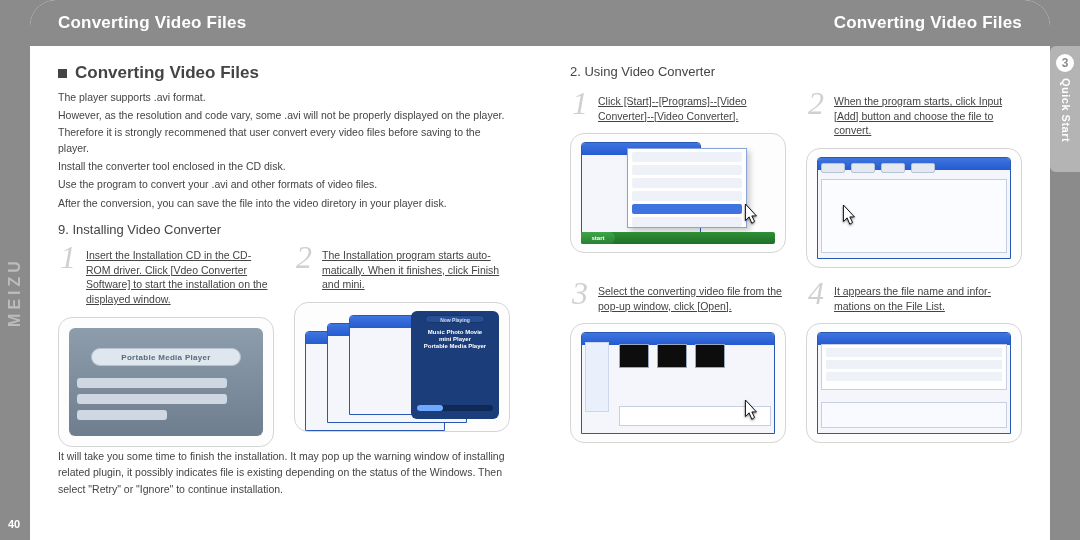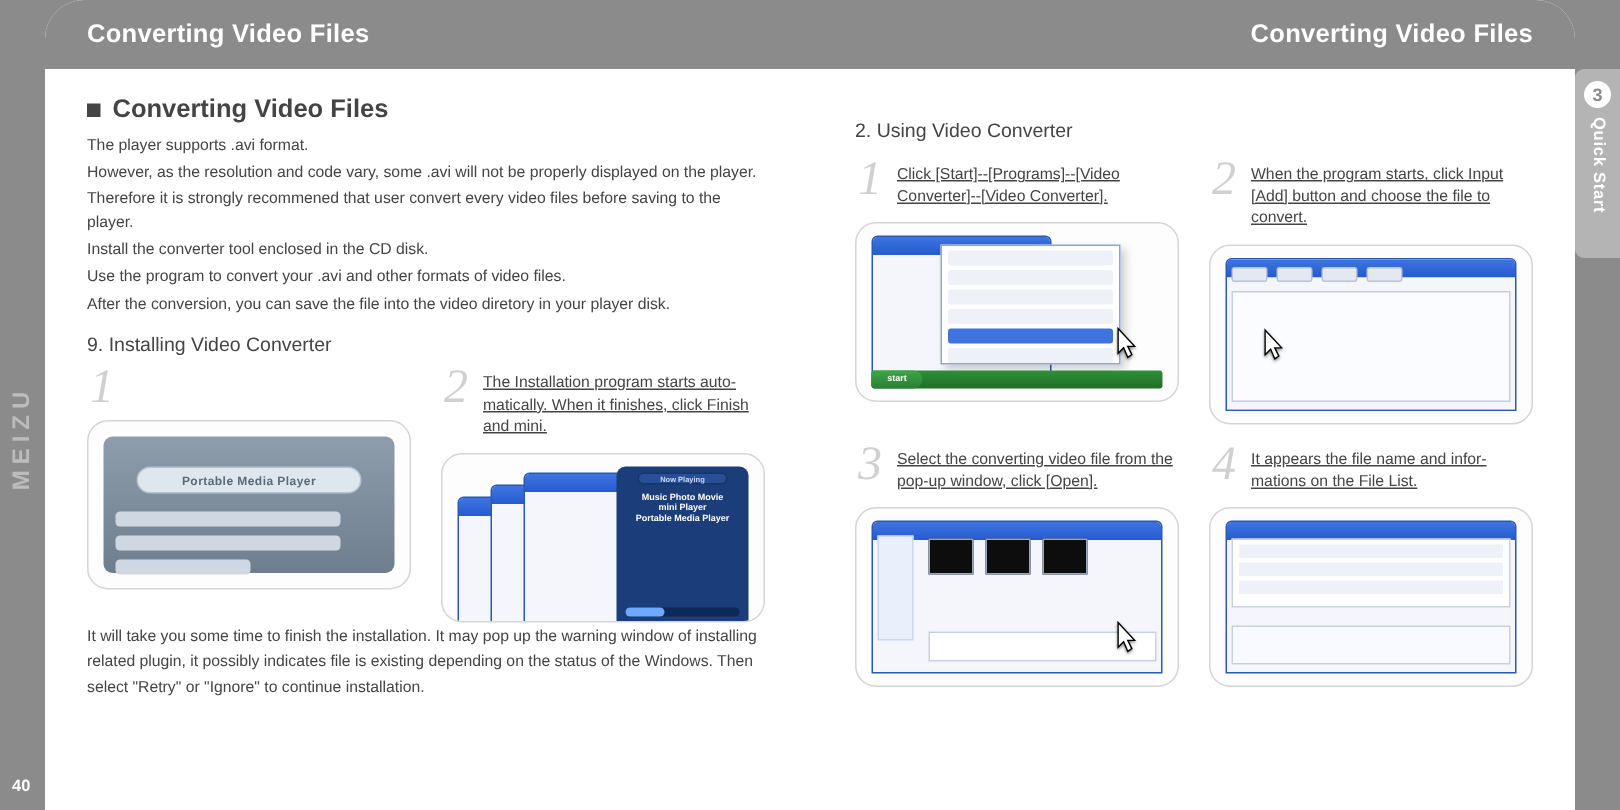--- a/index.html
+++ b/index.html
@@ -95,21 +95,21 @@
     color: #d0d0d0;
     width: 20px;
     text-align: center;
     user-select: none;
   }
   .numblock .txt { flex: 1; padding-top: 4px; text-decoration: underline; }
   .coverbox {
     margin-top: 10px;
     border: 1px solid var(--border);
     border-radius: 14px;
-    height: 113px;
+    height: 130px;
     position: relative;
     overflow: hidden;
     background: #fdfdfd;
   }
   .coverbox.sm { height: 120px; }
   .note { font: 400 10.5px/1.6 Arial; color: #444; margin-top: 1px; }
   .foot-num {
     position: absolute;
     bottom: 10px;
     font: 600 11px/1 Arial;
@@ -299,20 +299,21 @@
         <p>After the conversion, you can save the file into the video diretory in your player disk.</p>
       </div>
 
       <h2 class="sub">9. Installing Video Converter</h2>
 
       <div class="row">
 
         <div class="halfcol">
           <div class="numblock">
             <div class="bignum">1</div>
+            <div class="txt">Insert the Installation CD in the CD-ROM driver. Click [Vdeo Converter Software] to start the installation on the displayed window.</div>
           </div>
           <div class="coverbox">
             <div class="shot">
               <div class="l1-bg"></div>
               <div class="l1-hdr">Portable Media Player</div>
               <div class="l1-row" style="top:60px"></div>
               <div class="l1-row" style="top:76px"></div>
               <div class="l1-row" style="top:92px; width:90px"></div>
             </div>
           </div>
@@ -355,21 +356,21 @@
     </div>
   </div>
 
   <div class="page page-right">
     <div class="topbar">
       <span>Converting Video Files</span>
     </div>
     <span class="foot-num">41</span>
 
     <div class="content">
-      <h2 class="sub" style="margin-top:20px">2. Using Video Converter</h2>
+      <h2 class="sub" style="margin-top:5px">2. Using Video Converter</h2>
 
       <div class="row" style="margin-top:4px">
         <div class="halfcol">
           <div class="numblock">
             <div class="bignum">1</div>
             <div class="txt">Click [Start]--[Programs]--[Video Converter]--[Video Converter].</div>
           </div>
           <div class="coverbox sm">
             <div class="rshot r1">
               <div class="xp">

